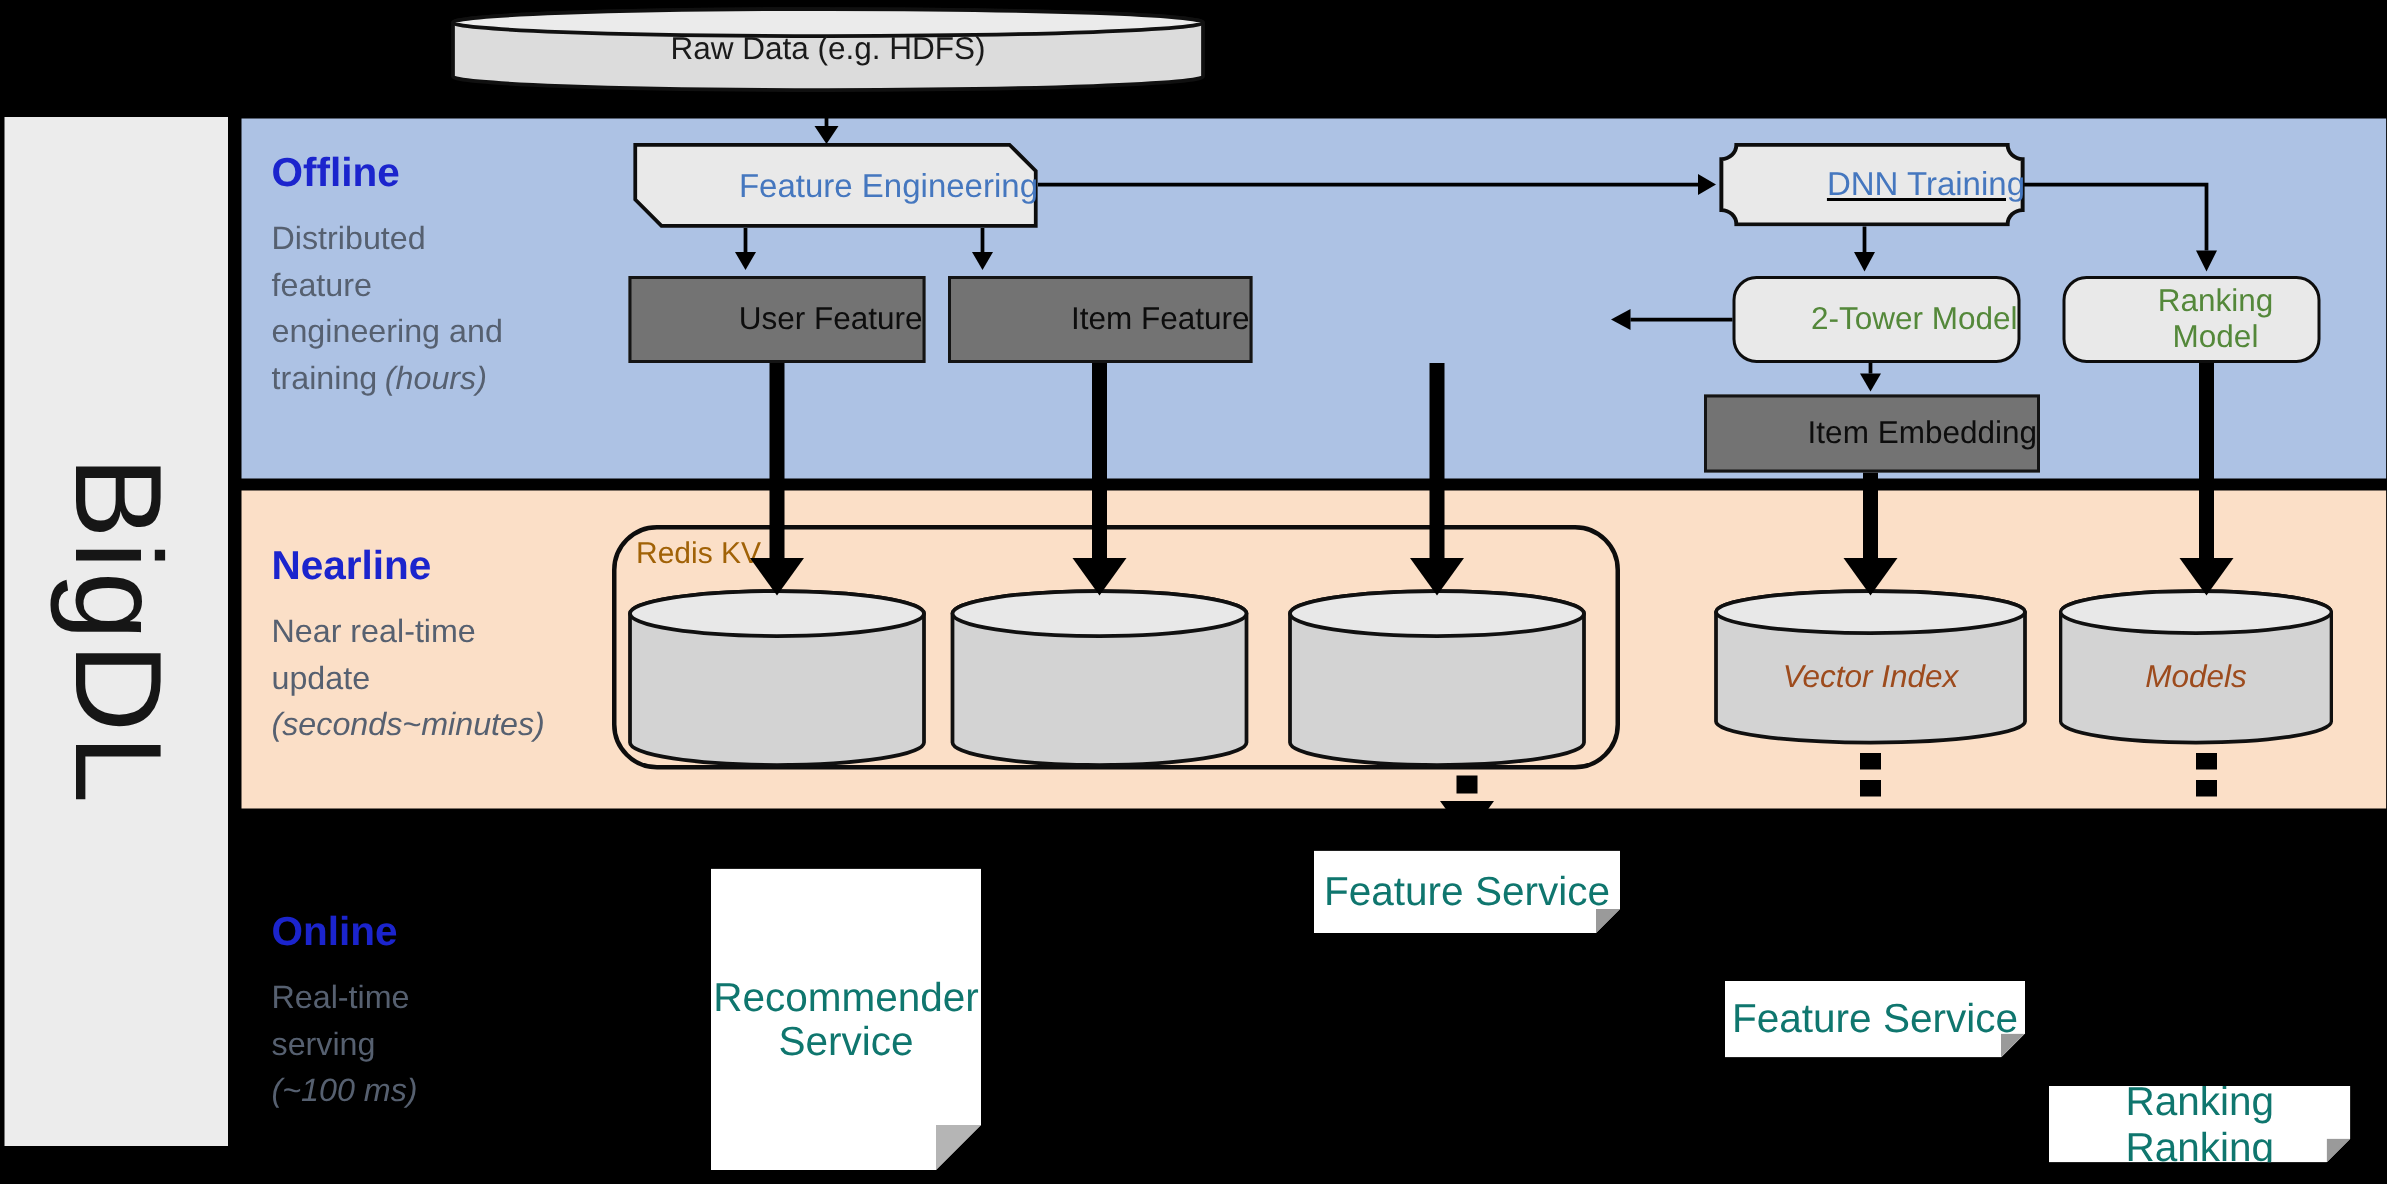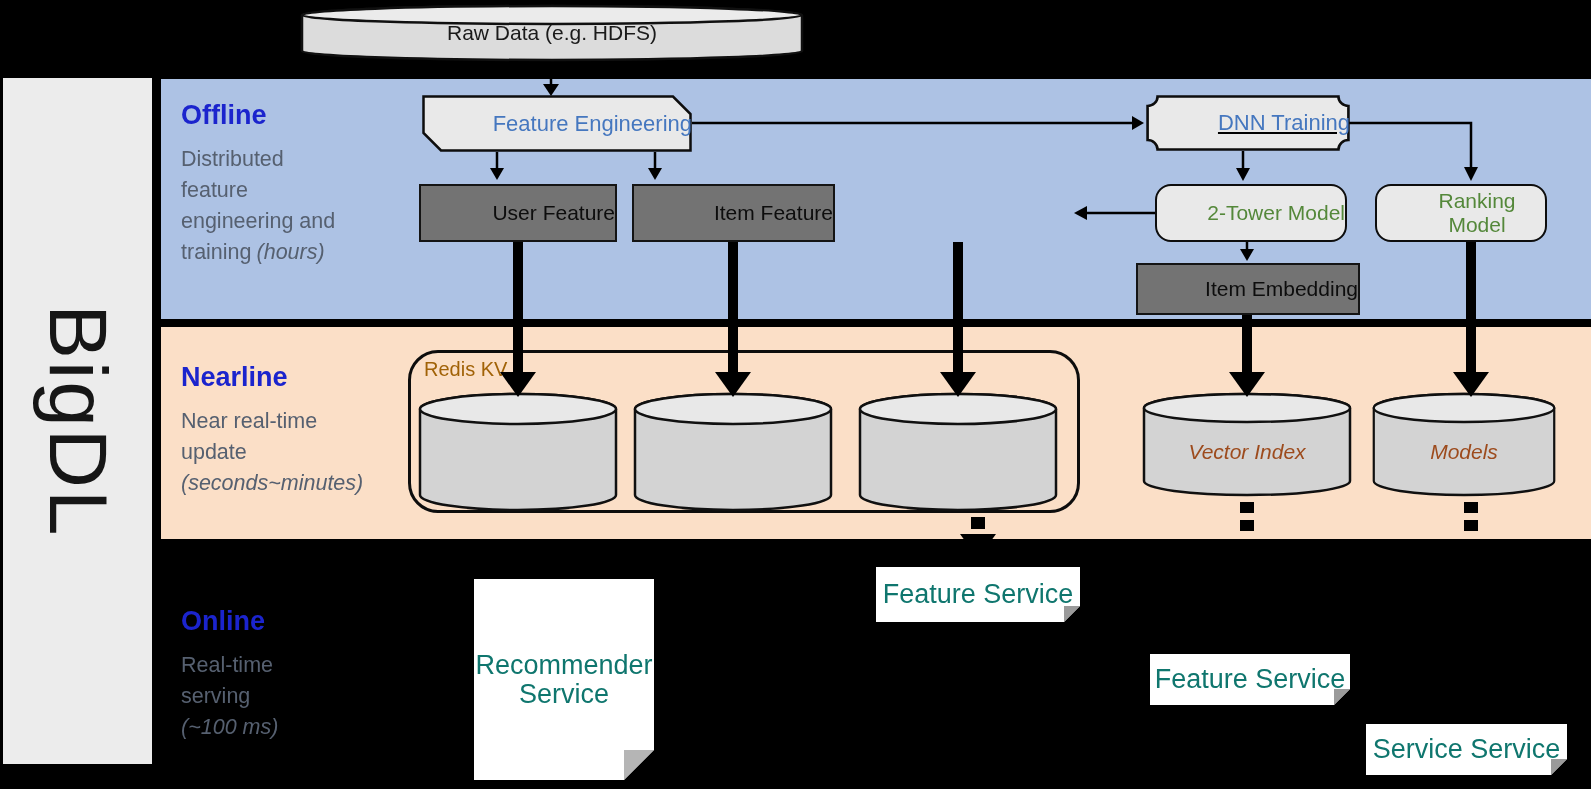--- a/index.html
+++ b/index.html
@@ -218,15 +218,15 @@
 
   <div class="node gray-box n-uf">User Feature</div>
   <div class="node gray-box n-if">Item Feature</div>
   <div class="node round-box n-2t">2-Tower Model</div>
   <div class="node round-box n-rm">Ranking Model</div>
   <div class="node gray-box n-ie">Item Embedding</div>
 
   <div class="doc big d-rec">Recommender Service</div>
   <div class="doc d-fs">Feature Service</div>
   <div class="doc d-rs">Feature Service</div>
-  <div class="doc d-ks">Service Service</div>
+  <div class="doc d-ks">Ranking Ranking</div>
 
 </div>
 
 </body></html>

